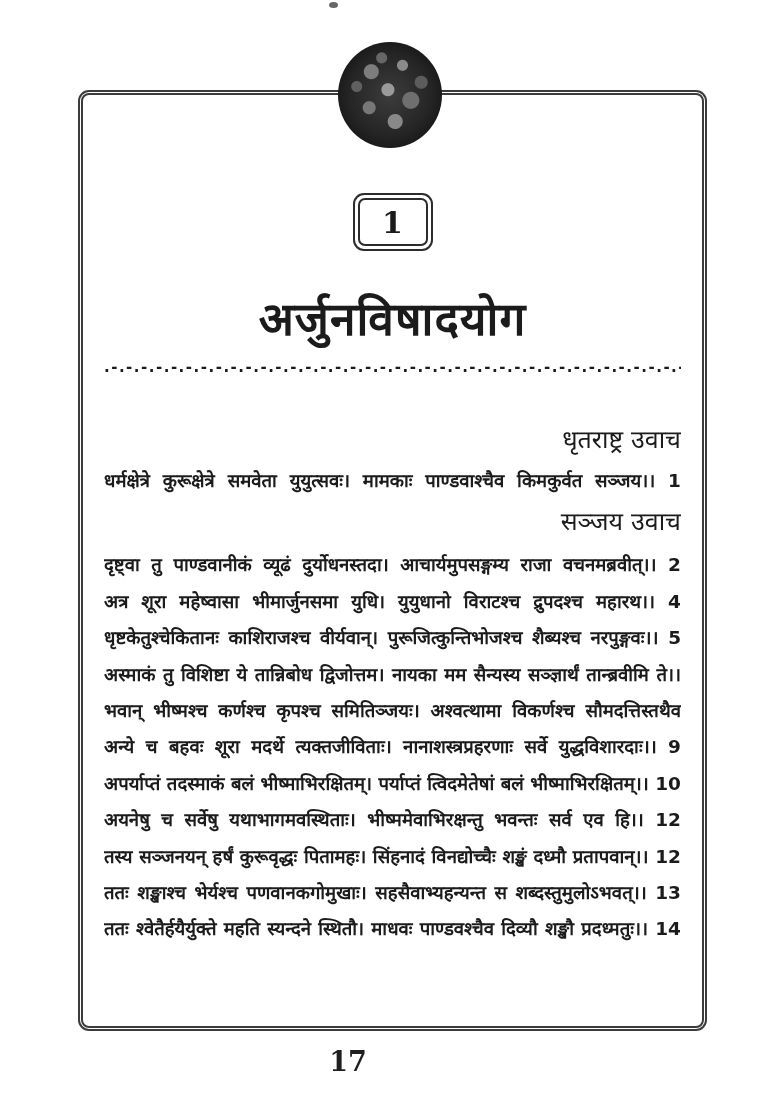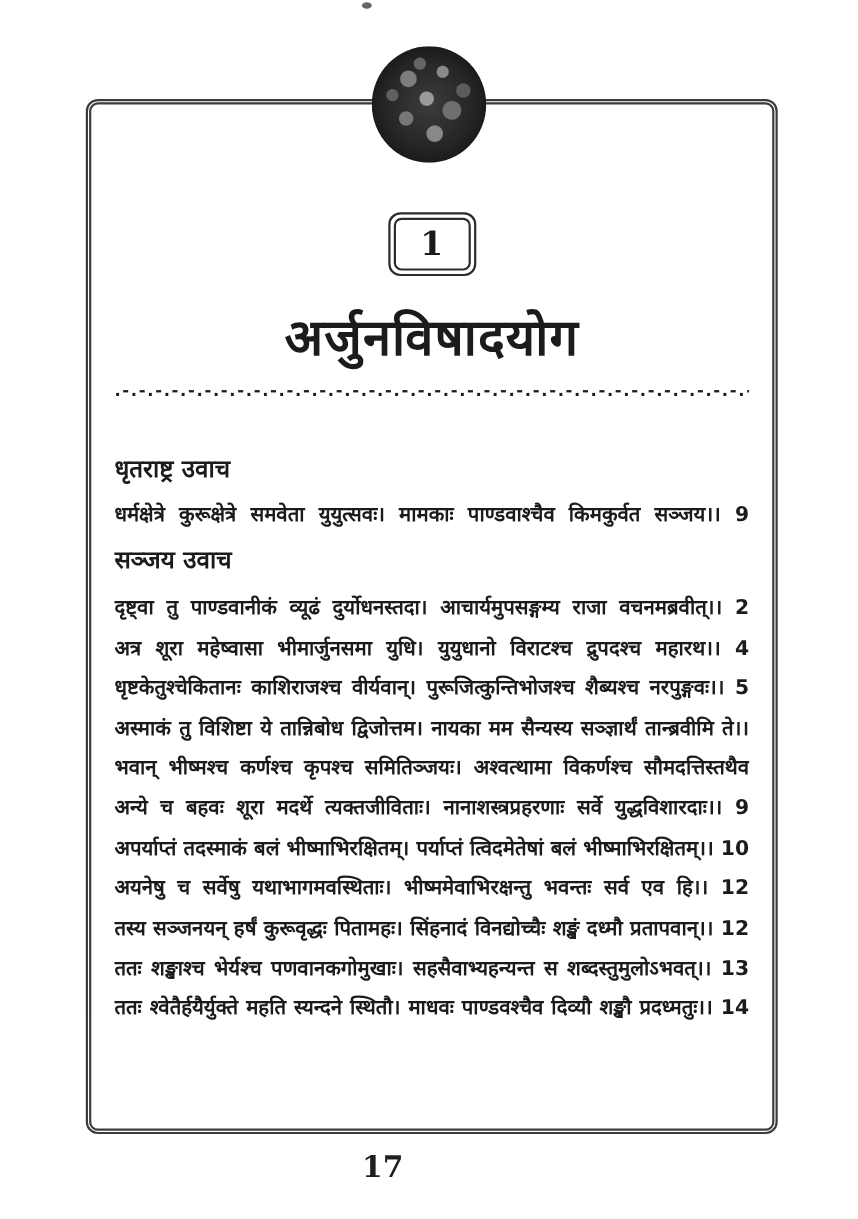--- a/index.html
+++ b/index.html
@@ -58,41 +58,41 @@
   .chapter-box-inner {
     width: 100%; height: 100%;
     border: 2px solid #2c2c2c;
     border-radius: 7px;
     display: flex; align-items: center; justify-content: center;
     font-family: "DejaVu Serif", serif;
     font-size: 30px; font-weight: 600; color: #1b1b1b;
   }
 
   .title {
-    margin-top: 24px;
+    margin-top: 36px;
     height: 64px; line-height: 64px;
     text-align: center;
     font-size: 46px; font-weight: 700;
     letter-spacing: 1px;
     white-space: nowrap; overflow: hidden;
   }
 
   .divider {
     margin-top: 6px;
     height: 20px; line-height: 20px;
     text-align: center;
     font-size: 15px; font-weight: 700;
     letter-spacing: 1.5px;
     white-space: nowrap; overflow: hidden;
     color: #1b1b1b;
   }
 
   .speaker {
-    text-align: left;
-    font-size: 22px; font-weight: 700;
+    text-align: right;
+    font-size: 25px; font-weight: 400;
     height: 38px; line-height: 38px;
     overflow: hidden; white-space: nowrap;
   }
   .speaker-1 { margin-top: 44px; }
   .speaker-2 { margin-top: 4px; }
 
   .verse {
     font-size: 18.5px; font-weight: 600;
     height: 36.4px; line-height: 36.4px;
     overflow: hidden;
@@ -122,21 +122,21 @@
   <div class="chapter-box">
     <div class="chapter-box-inner">1</div>
   </div>
 
   <div class="title">अर्जुनविषादयोग</div>
 
   <div class="divider">.-.-.-.-.-.-.-.-.-.-.-.-.-.-.-.-.-.-.-.-.-.-.-.-.-.-.-.-.-.-.-.-.-.-.-.-.-.-.-.-.-.-</div>
 
   <div class="speaker speaker-1">धृतराष्ट्र उवाच</div>
 
-  <div class="verse verse-first">धर्मक्षेत्रे कुरूक्षेत्रे समवेता युयुत्सवः। मामकाः पाण्डवाश्चैव किमकुर्वत सञ्जय।। 9</div>
+  <div class="verse verse-first">धर्मक्षेत्रे कुरूक्षेत्रे समवेता युयुत्सवः। मामकाः पाण्डवाश्चैव किमकुर्वत सञ्जय।। 1</div>
 
   <div class="speaker speaker-2">सञ्जय उवाच</div>
 
   <div class="verse-block">
     <div class="verse">दृष्ट्वा तु पाण्डवानीकं व्यूढं दुर्योधनस्तदा। आचार्यमुपसङ्गम्य राजा वचनमब्रवीत्।। 2</div>
     <div class="verse">अत्र शूरा महेष्वासा भीमार्जुनसमा युधि। युयुधानो विराटश्च द्रुपदश्च महारथ।। 4</div>
     <div class="verse">धृष्टकेतुश्चेकितानः काशिराजश्च वीर्यवान्। पुरूजित्कुन्तिभोजश्च शैब्यश्च नरपुङ्गवः।। 5</div>
     <div class="verse">अस्माकं तु विशिष्टा ये तान्निबोध द्विजोत्तम। नायका मम सैन्यस्य सञ्ज्ञार्थं तान्ब्रवीमि ते।। 7</div>
     <div class="verse">भवान् भीष्मश्च कर्णश्च कृपश्च समितिञ्जयः। अश्वत्थामा विकर्णश्च सौमदत्तिस्तथैव च।। 8</div>
     <div class="verse">अन्ये च बहवः शूरा मदर्थे त्यक्तजीविताः। नानाशस्त्रप्रहरणाः सर्वे युद्धविशारदाः।। 9</div>

